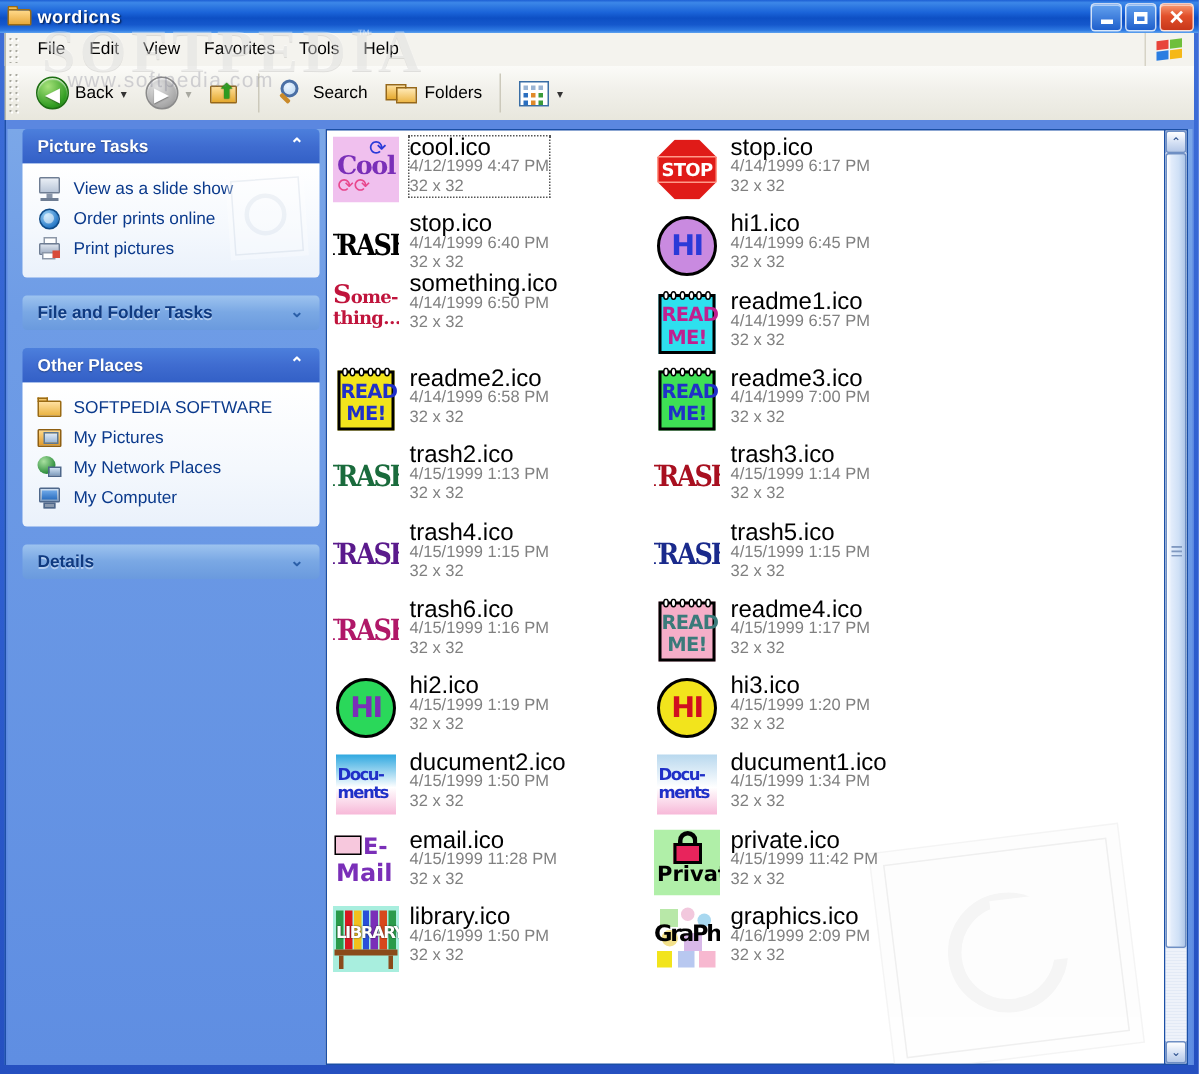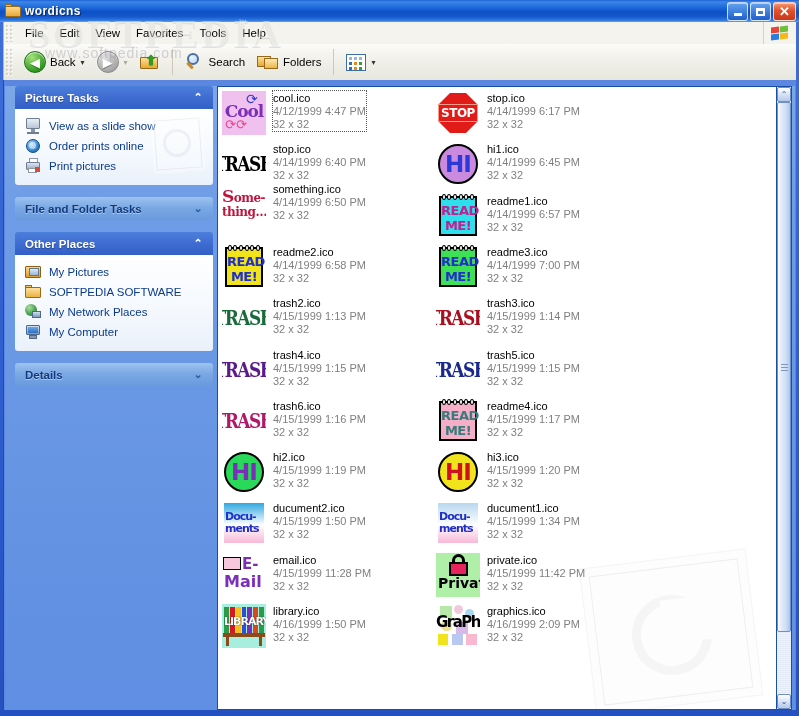--- a/index.html
+++ b/index.html
@@ -298,21 +298,21 @@
     width: 212px; height: 50px; cursor: default;
   }
   .thumb {
     width: 44px; height: 44px; margin-right: 7px; flex: 0 0 44px;
     position: relative; image-rendering: pixelated;
     display:flex; align-items:center; justify-content:center;
     font-family: "DejaVu Sans", sans-serif;
     overflow:hidden;
   }
   .meta { padding-top: 1px; }
-  .fname { font-size: 11px; color:#000; line-height: 13px; white-space:nowrap; }
+  .fname { font-size: 16px; color:#000; line-height: 13px; white-space:nowrap; }
   .fdate { font-size: 11px; color:#808080; line-height: 13px; white-space:nowrap; }
   .fdim  { font-size: 11px; color:#808080; line-height: 13px; white-space:nowrap; }
   .file-row.selected .meta {
     outline: 1px dotted #555; outline-offset: 0px;
   }
   .file-row.selected .fname { color:#000; }
   .note {
     width: 38px; height: 40px; position: relative;
     border: 2px solid #000;
   }
@@ -328,21 +328,21 @@
     position:absolute; left:0; width:100%; text-align:center;
     font-weight:bold; font-size:13px; letter-spacing:-0.5px;
     font-family:"DejaVu Sans", sans-serif;
   }
   .note .l1 { top:5px; } .note .l2 { top:20px; }
 
   .circ {
     width: 40px; height: 40px; border-radius:50%;
     display:flex; align-items:center; justify-content:center;
     border: 2px solid #000;
-    font-weight:bold; font-size:23px; letter-spacing:-1px;
+    font-weight:bold; font-size:19px; letter-spacing:-1px;
     font-family:"DejaVu Sans", sans-serif;
   }
   .octagon {
     width: 40px; height: 40px; background:#e01b18;
     display:flex; align-items:center; justify-content:center;
     clip-path: polygon(30% 0,70% 0,100% 30%,100% 70%,70% 100%,30% 100%,0 70%,0 30%);
     color:#fff; font-weight:bold; font-size:12px; letter-spacing:-0.5px;
     border: 0;
     font-family:"DejaVu Sans", sans-serif;
   }
@@ -568,35 +568,35 @@
             </div>
           </div>
           <div class="panel">
             <div class="panel-head blue">
               <span class="ttl">Other Places</span>
               <span class="chev">⌃</span>
             </div>
             <div class="panel-body" style="position: relative;">
               <div class="panel-row">
                 <span>
+                  <div class="mini folder">
+                    <div class="t"></div>
+                    <div class="b"></div>
+                  </div>
+                </span>
+                <span class="lbl">SOFTPEDIA SOFTWARE</span>
+              </div>
+              <div class="panel-row">
+                <span>
                   <div class="mini mypics">
                     <div class="b"></div>
                     <div class="p"></div>
                   </div>
                 </span>
                 <span class="lbl">My Pictures</span>
-              </div>
-              <div class="panel-row">
-                <span>
-                  <div class="mini folder">
-                    <div class="t"></div>
-                    <div class="b"></div>
-                  </div>
-                </span>
-                <span class="lbl">SOFTPEDIA SOFTWARE</span>
               </div>
               <div class="panel-row">
                 <span>
                   <div class="mini network">
                     <div class="g1"></div>
                     <div class="m1"></div>
                   </div>
                 </span>
                 <span class="lbl">My Network Places</span>
               </div>

